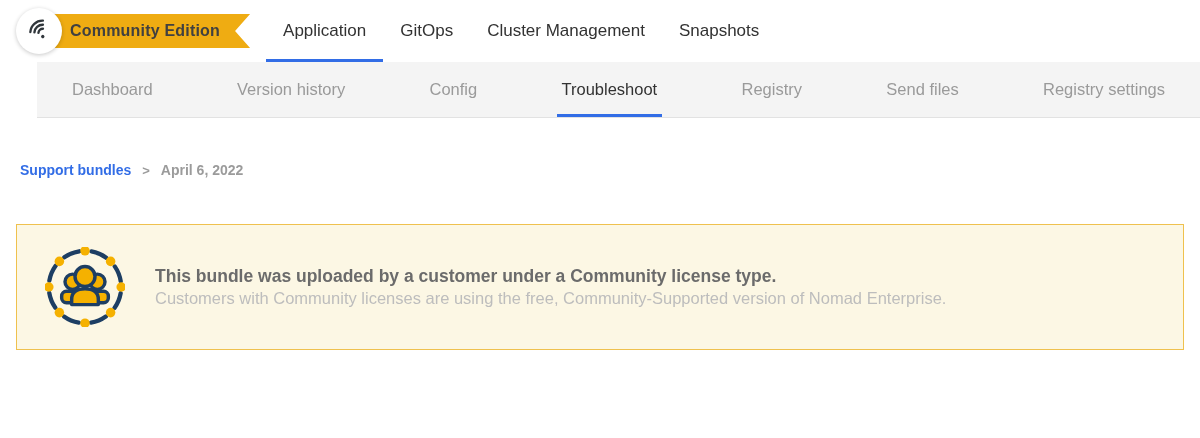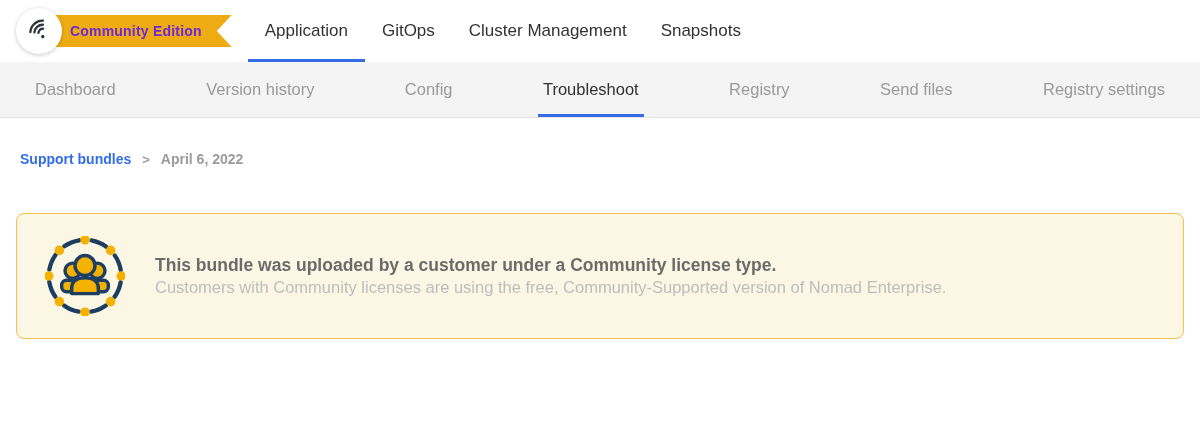--- a/index.html
+++ b/index.html
@@ -23,23 +23,23 @@
     width: 46px; height: 46px;
     border-radius: 50%;
     background: #fff;
     box-shadow: 0 1px 4px rgba(0,0,0,.22);
     display: flex; align-items: center; justify-content: center;
     position: relative; z-index: 2;
   }
   .badge {
     margin-left: -15px;
     background: #EFAC12;
-    color: #6d28d9;
-    font-weight: bold;
-    font-size: 14px;
+    color: #404040;
+    font-weight: bold;
+    font-size: 16px;
     line-height: 1;
     padding: 9px 30px 9px 23px;
     clip-path: polygon(0 0, 100% 0, calc(100% - 15px) 50%, 100% 100%, 0 100%);
     letter-spacing: .2px;
     white-space: nowrap;
   }
   .tabs { display: flex; margin-left: 16px; height: 100%; }
   .tab {
     display: flex; align-items: center;
     height: 100%;
@@ -68,36 +68,37 @@
 
   
   .subnav {
     height: 56px;
     background: #F4F4F4;
     border-bottom: 1px solid #E2E2E2;
     display: flex;
     justify-content: space-between;
     align-items: stretch;
     padding: 0 30px;
+    margin-left: 37px;
   }
   .subnav-item {
     display: flex; align-items: center;
     font-size: 16.5px;
     color: #9A9A9A;
     padding: 3px 5px 0 5px;
     border-bottom: 3px solid transparent;
     cursor: pointer;
     white-space: nowrap;
   }
   .subnav-item.active { color: #323232; border-bottom-color: #326DE6; }
 
   
   .content { padding: 0 20px; }
   .breadcrumb {
-    margin-top: 33px;
+    margin-top: 44px;
     font-size: 14px;
     font-weight: bold;
     display: flex; align-items: center; gap: 11px;
   }
   .breadcrumb-link { color: #326DE6; cursor: pointer; }
   .breadcrumb-sep { color: #9B9B9B; font-size: 13px; }
   .breadcrumb-current { color: #9B9B9B; }
 
   .title-row { display: flex; justify-content: space-between; align-items: flex-start; margin-top: 13px; }
   .page-title {
@@ -112,21 +113,21 @@
   .actions { display: flex; gap: 15px; margin-top: 3px; }
   .btn { font-family: inherit; font-weight: bold; font-size: 15px; padding: 11px 21px; border-radius: 4px; cursor: pointer; white-space: nowrap; }
   .btn-primary { background: #326DE6; border: 1px solid #326DE6; color: #fff; }
   .btn-secondary { background: #fff; border: 1px solid #326DE6; color: #326DE6; }
 
   
   .notice {
     margin: 46px -4px 0 -4px;
     background: #FCF7E4;
     border: 1px solid #EFC14E;
-    border-radius: 8px;
+    border-radius: 0;
     padding: 22px 28px;
     display: flex;
     align-items: center;
     gap: 30px;
   }
   .notice-icon { flex: 0 0 80px; width: 80px; height: 80px; }
   .notice-title { font-size: 17.5px; font-weight: bold; color: #6B6B6B; }
   .notice-sub { margin-top: 2px; font-size: 16.5px; color: #BDBDBD; }
 </style>
 </head>

